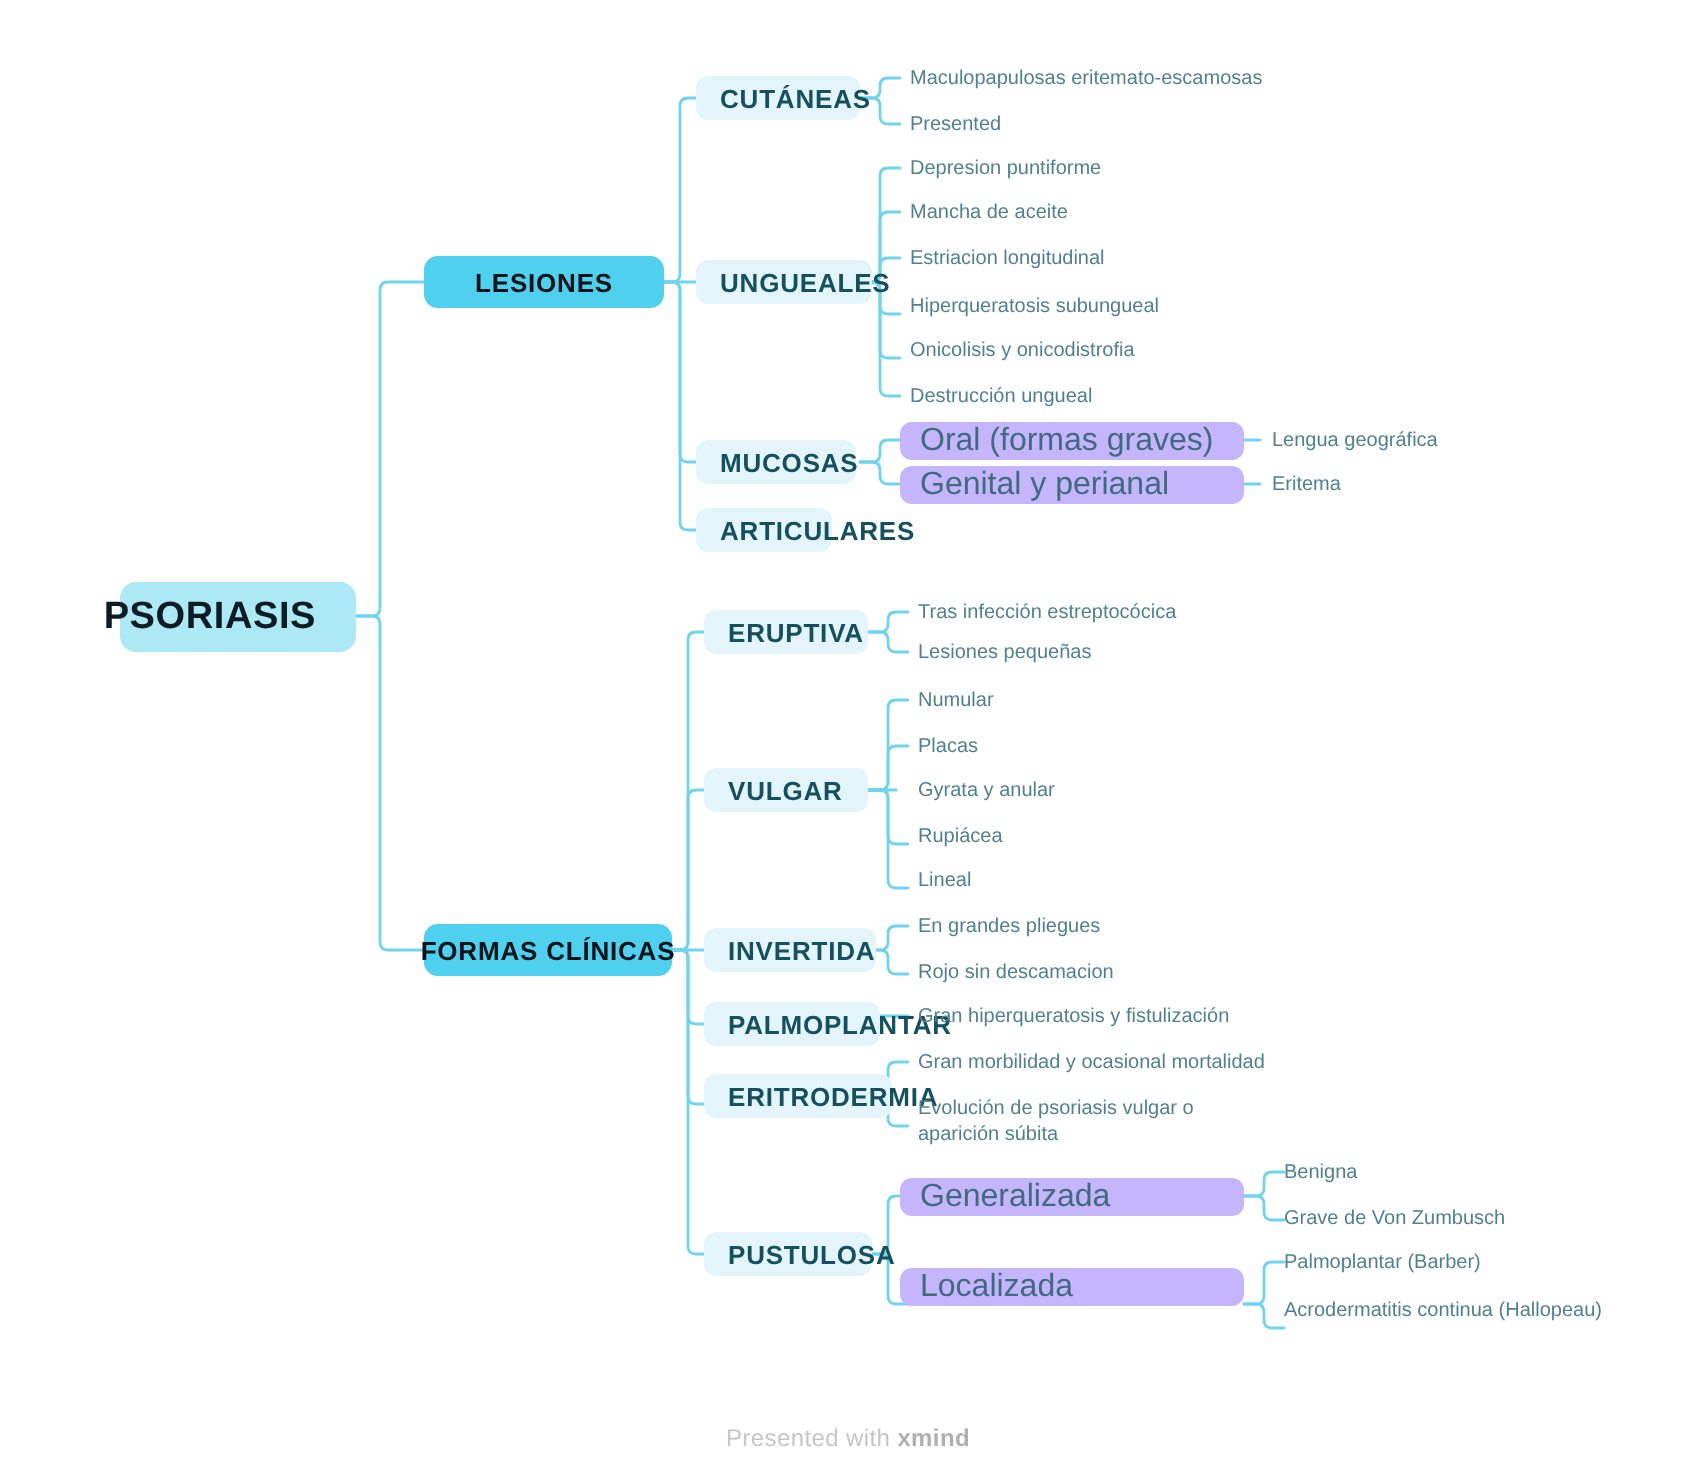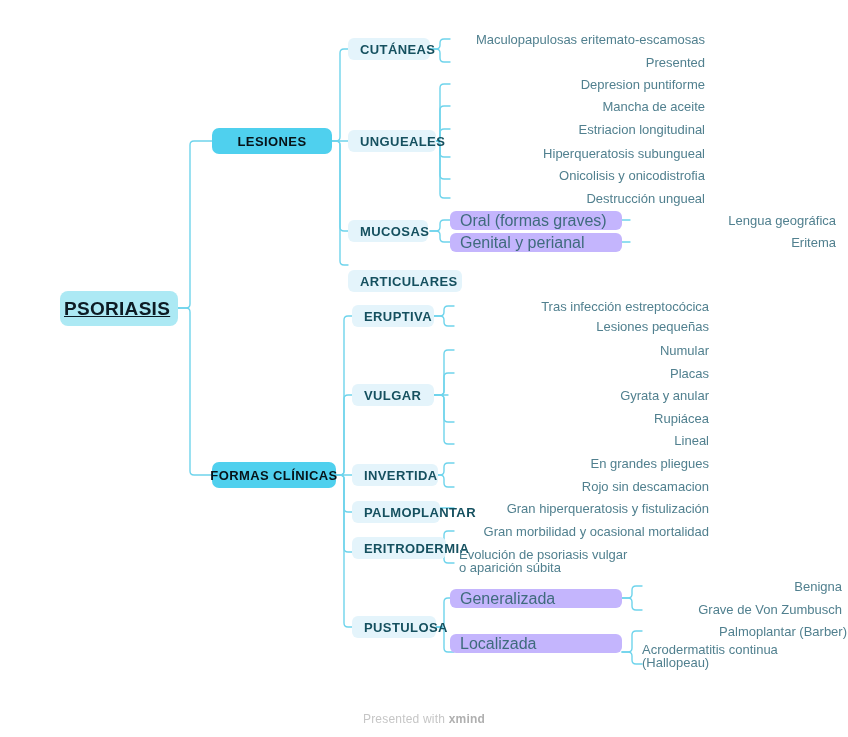--- a/index.html
+++ b/index.html
@@ -36,23 +36,22 @@
   }
 
   
   .node-root {
     background: #ace9f4;
     border-radius: 8px;
     color: #0d1b24;
     font-size: 19px;
     font-weight: bold;
     letter-spacing: 0.3px;
-    padding: 0 4px;
-    justify-content: flex-start;
-    text-decoration: underline;
+    padding: 0 20px;
+    justify-content: flex-end;
   }
 
   
   .node-l1 {
     background: #4fd0ee;
     border-radius: 7px;
     color: #071318;
     font-size: 13px;
     font-weight: bold;
     letter-spacing: 0.4px;
@@ -77,26 +76,25 @@
     border-radius: 6px;
     color: #3f6b7d;
     font-size: 16px;
     font-weight: normal;
     padding: 0 10px;
   }
 
   
   .node-leaf {
     color: #51808f;
-    font-size: 13px;
+    font-size: 10px;
     font-weight: normal;
     line-height: 13px;
     white-space: normal;
     align-items: center;
-    justify-content: flex-end;
   }
   .node-leaf.two-line {
     align-items: center;
   }
 
   #footer {
     position: absolute;
     left: 0;
     top: 712px;
     width: 848px;
@@ -223,21 +221,21 @@
   <div class="node node-leaf" style="left:636px; top:213px; width:200px; height:15px;">
     <span>Lengua geográfica</span>
   </div>
   <div class="node node-l3box" style="left:450px; top:233px; width:172px; height:19px;">
     <span>Genital y perianal</span>
   </div>
   <div class="node node-leaf" style="left:636px; top:235px; width:200px; height:15px;">
     <span>Eritema</span>
   </div>
 
-  <div class="node node-l2" style="left:348px; top:270px; width:114px; height:22px;">
+  <div class="node node-l2" style="left:348px; top:254px; width:68px; height:22px;">
     <span>ARTICULARES</span>
   </div>
 
   <div class="node node-l1" style="left:212px; top:462px; width:124px; height:26px;">
     <span>FORMAS CLÍNICAS</span>
   </div>
 
   <div class="node node-l2" style="left:352px; top:305px; width:82px; height:22px;">
     <span>ERUPTIVA</span>
   </div>

